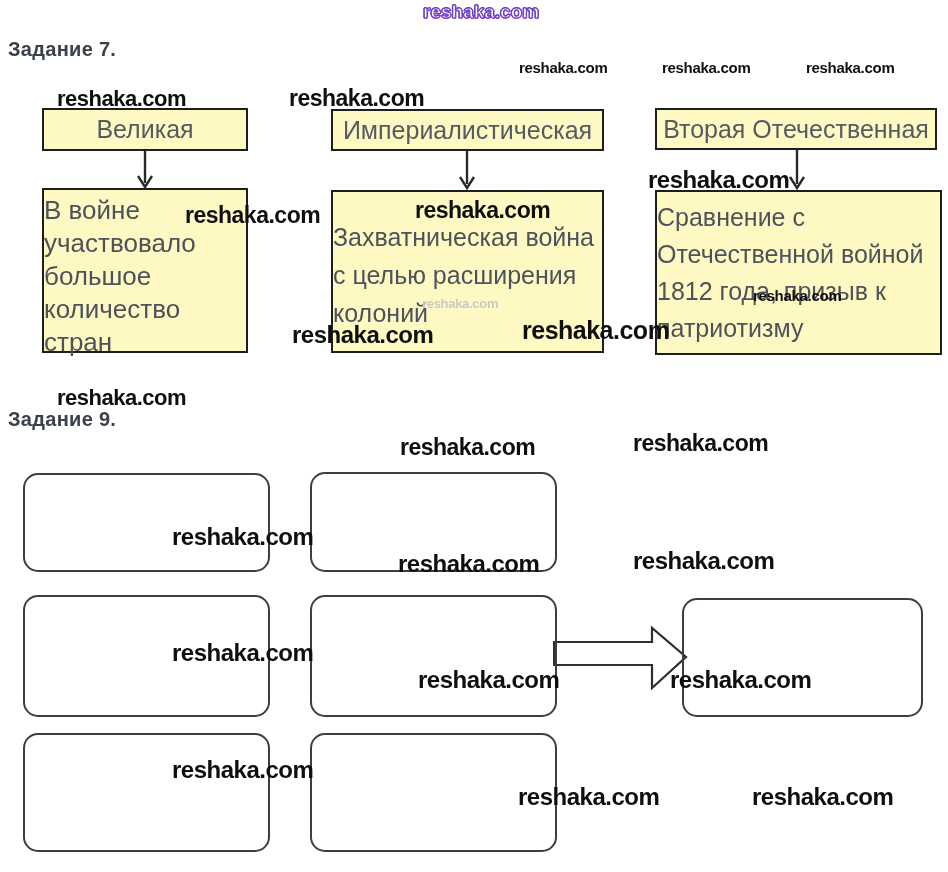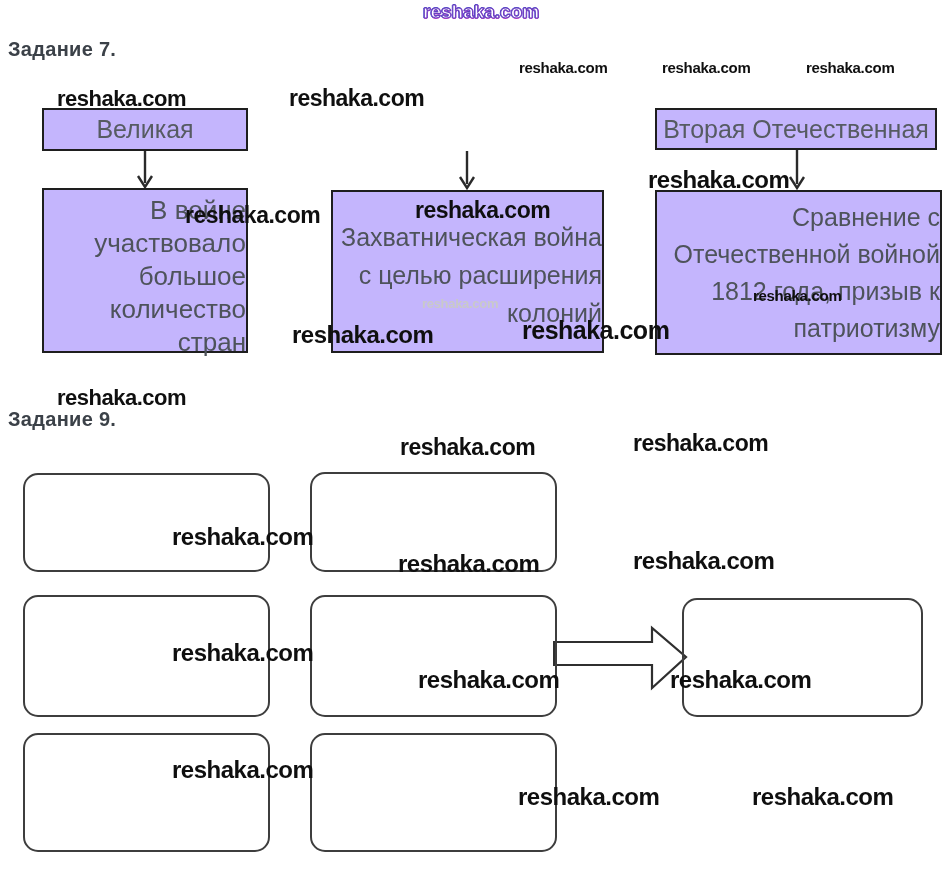--- a/index.html
+++ b/index.html
@@ -17,22 +17,22 @@
   }
   .wm-sm { font-size:15px; letter-spacing:-0.3px; }
   .wm-faint { color:#c9c9c9; }
   .wm-outline {
     color:#ffffff;
     -webkit-text-stroke:1px #6a3fc0;
     text-shadow:1px 0 0 #8a3fd0, -1px 0 0 #4040c8, 0 1px 0 #c840c8, 0 -1px 0 #4848c8;
     letter-spacing:0;
   }
   .sq-box {
-    position:absolute; border:2.5px solid #1e1e1e; background:#c4b5fd;
-    box-sizing:border-box; text-align:right; z-index:2;
+    position:absolute; border:2.5px solid #1e1e1e; background:#fef9c3;
+    box-sizing:border-box; text-align:left; z-index:2;
   }
   .hdr-box { display:flex; align-items:center; justify-content:center; }
   .hdr-label { font-size:25px; color:#565b62; white-space:nowrap; }
   .body-text { white-space:pre-line; color:#4e535b; }
   .bt-1 { font-size:26px; line-height:33px; padding-top:4px; }
   .bt-2 { font-size:25px; line-height:38px; padding-top:26px; }
   .bt-3 { font-size:25px; line-height:37px; padding-top:7px; }
   .rbox {
     position:absolute; border:2px solid #3e3e3e; border-radius:15px;
     background:transparent; box-sizing:border-box; z-index:2;
@@ -50,20 +50,23 @@
   <span class="wm wm-sm" style="left:662px; top:60px;">reshaka.com</span>
   <span class="wm wm-sm" style="left:806px; top:60px;">reshaka.com</span>
 
   <div class="heading" style="left:8px; top:38px;">Задание 7.</div>
 
   <span class="wm" style="left:57px; top:88px; font-size:22px;">reshaka.com</span>
   <span class="wm" style="left:289px; top:87px; font-size:23px;">reshaka.com</span>
 
   <div class="sq-box hdr-box" style="left:42px; top:108px; width:206px; height:43px;">
     <span class="hdr-label">Великая</span>
+  </div>
+  <div class="sq-box hdr-box" style="left:331px; top:109px; width:273px; height:42px;">
+    <span class="hdr-label">Империалистическая</span>
   </div>
   <div class="sq-box hdr-box" style="left:655px; top:108px; width:282px; height:42px;">
     <span class="hdr-label">Вторая Отечественная</span>
   </div>
 
   <svg class="varrow" style="left:134px; top:150px;" width="22" height="40" viewBox="0 0 22 40">
     <line x1="11" y1="0" x2="11" y2="33" stroke="#2a2a2a" stroke-width="2.4"></line>
     <polyline points="4,26 11,37 18,26" fill="none" stroke="#2a2a2a" stroke-width="2.4"></polyline>
   </svg>
   <svg class="varrow" style="left:456px; top:151px;" width="22" height="40" viewBox="0 0 22 40">

